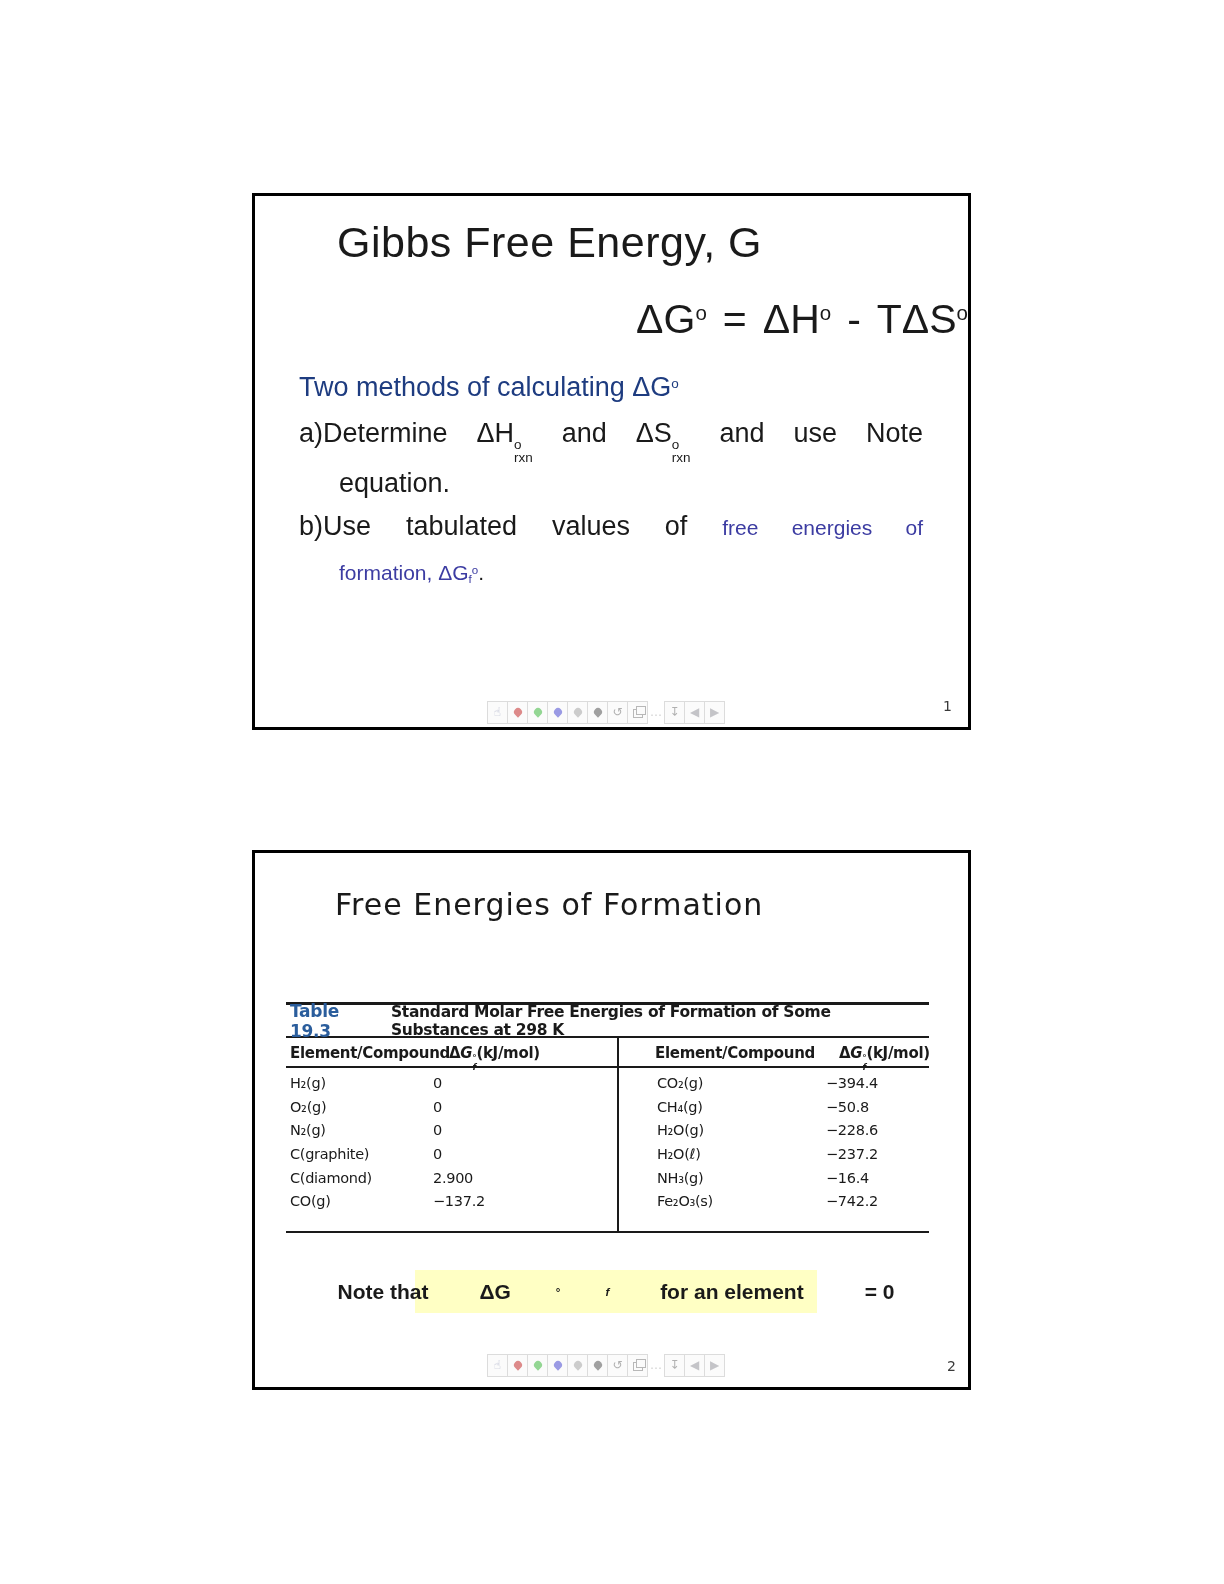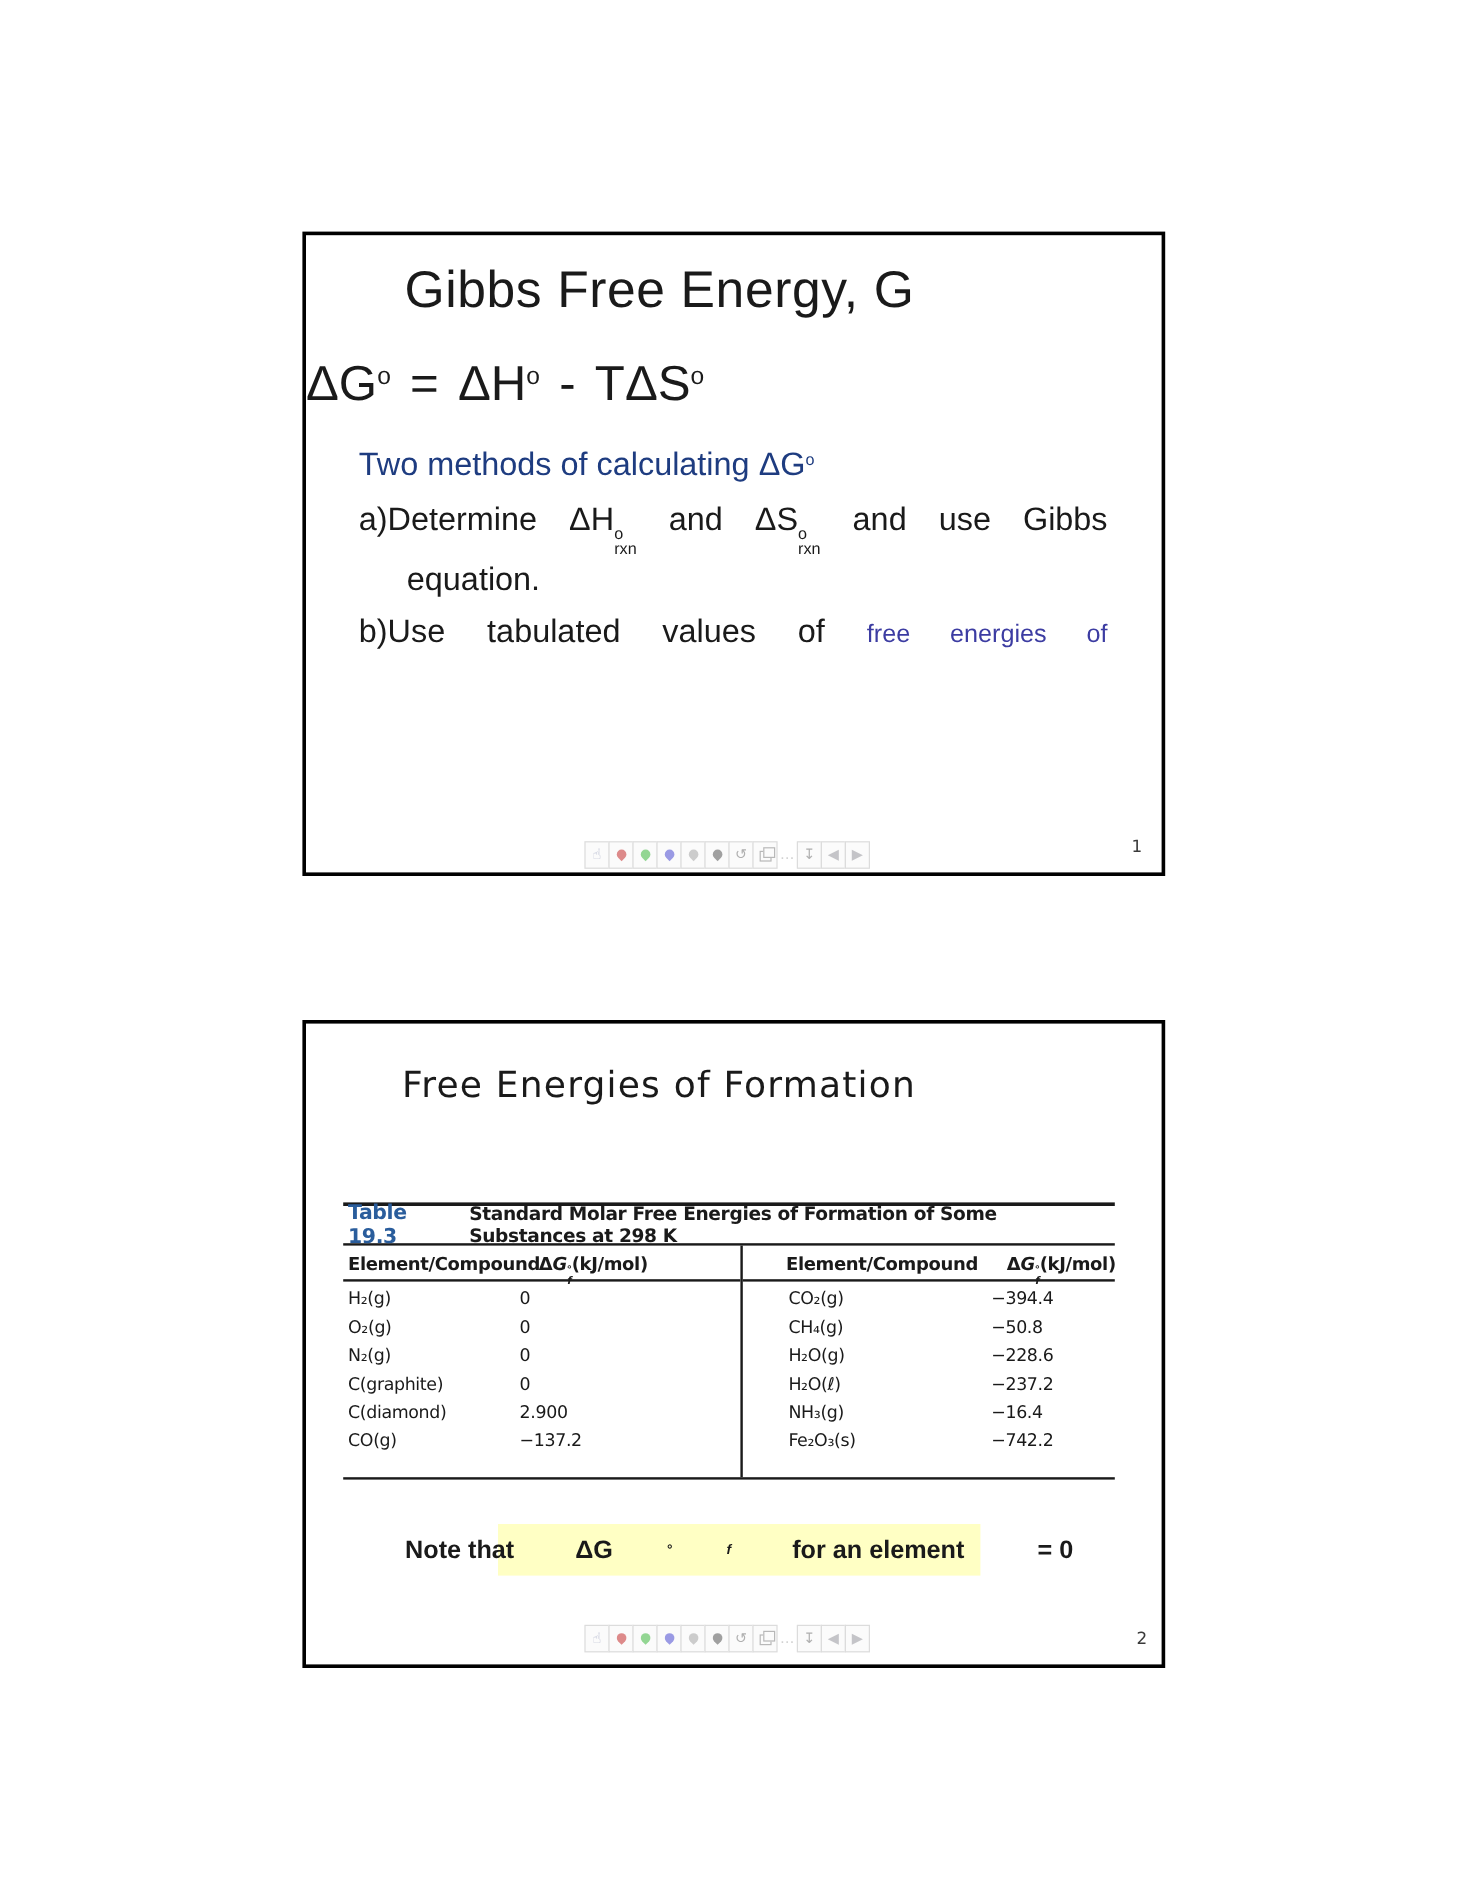--- a/index.html
+++ b/index.html
@@ -5,21 +5,21 @@
   html,body{margin:0;padding:0;}
   body{background:#ffffff;font-family:"Liberation Sans",sans-serif;color:#1a1a1a;}
   .page{position:relative;width:988px;height:1584px;background:#ffffff;overflow:hidden;}
   .slide{position:absolute;left:252px;width:713px;background:#ffffff;border:3px solid #000;}
   .slide1{top:193px;height:531px;}
   .slide2{top:850px;height:534px;}
   .abs{position:absolute;}
 
   
   .s1-title{left:82px;top:22px;font-size:43px;letter-spacing:0.5px;white-space:nowrap;}
-  .s1-eq{left:0;top:100px;width:100%;text-align:left;font-size:41px;white-space:nowrap;}
+  .s1-eq{left:0;top:100px;width:100%;text-align:right;font-size:41px;white-space:nowrap;}
   .eqgap{margin:0 16px;}
   .sup-o{font-size:0.5em;vertical-align:0.62em;letter-spacing:0;}
   .s1-subtitle{left:44px;top:176px;font-size:27px;white-space:nowrap;}
   .s1-item{left:44px;top:0;width:624px;font-size:27px;}
   .ia{top:222px;}
   .ib{top:315px;}
   .jline{text-align:justify;text-align-last:justify;height:41px;}
   .line2{margin-left:40px;margin-top:9px;}
   .stack{display:inline-flex;flex-direction:column;align-items:flex-start;font-size:0.5em;line-height:1.0;vertical-align:-0.5em;}
   .stack .st-sup,.stack .st-sub{display:block;}
@@ -93,29 +93,33 @@
         <span>a)</span><span>Determine</span>
         <span class="nw"><span>ΔH</span><span class="stack">
               <span class="st-sup">o</span>
               <span class="st-sub">rxn</span>
             </span></span>
         <span>and</span>
         <span class="nw"><span>ΔS</span><span class="stack">
               <span class="st-sup">o</span>
               <span class="st-sub">rxn</span>
             </span></span>
-        <span>and use Gibbs</span>
+        <span>and use Note</span>
       </div>
       <div class="line2">equation.</div>
     </div>
 
     <div class="abs s1-item ib">
       <div class="jline">
         <span>b)</span><span>Use tabulated values of</span>
         <span class="big-blue" style="color: rgb(60, 60, 162);">free energies of</span>
+      </div>
+      <div class="line2 big-blue">
+        <span style="color: rgb(60, 60, 162);"><span>formation,</span>
+        <span class="nw"><span>ΔG</span><span class="bsub">f</span><span class="bsup">o</span></span></span><span>.</span>
       </div>
     </div>
 
     <div class="abs toolbar s1-toolbar">
         <span class="tb-cell" style="color: rgb(184, 188, 208);">☝</span>
         <span class="tb-cell">
           <span class="drop" style="background: rgb(221, 138, 138);"></span>
         </span>
         <span class="tb-cell">
           <span class="drop" style="background: rgb(147, 214, 147);"></span>

